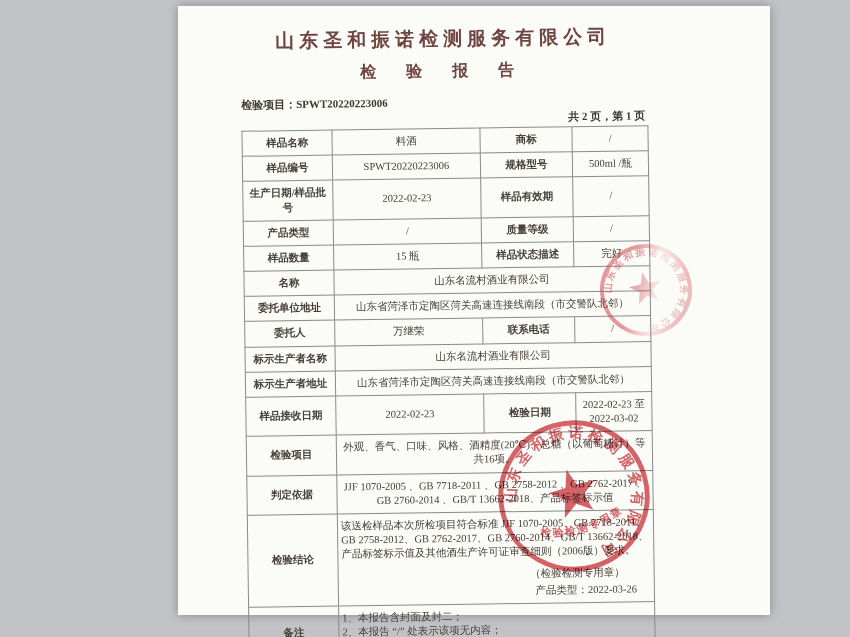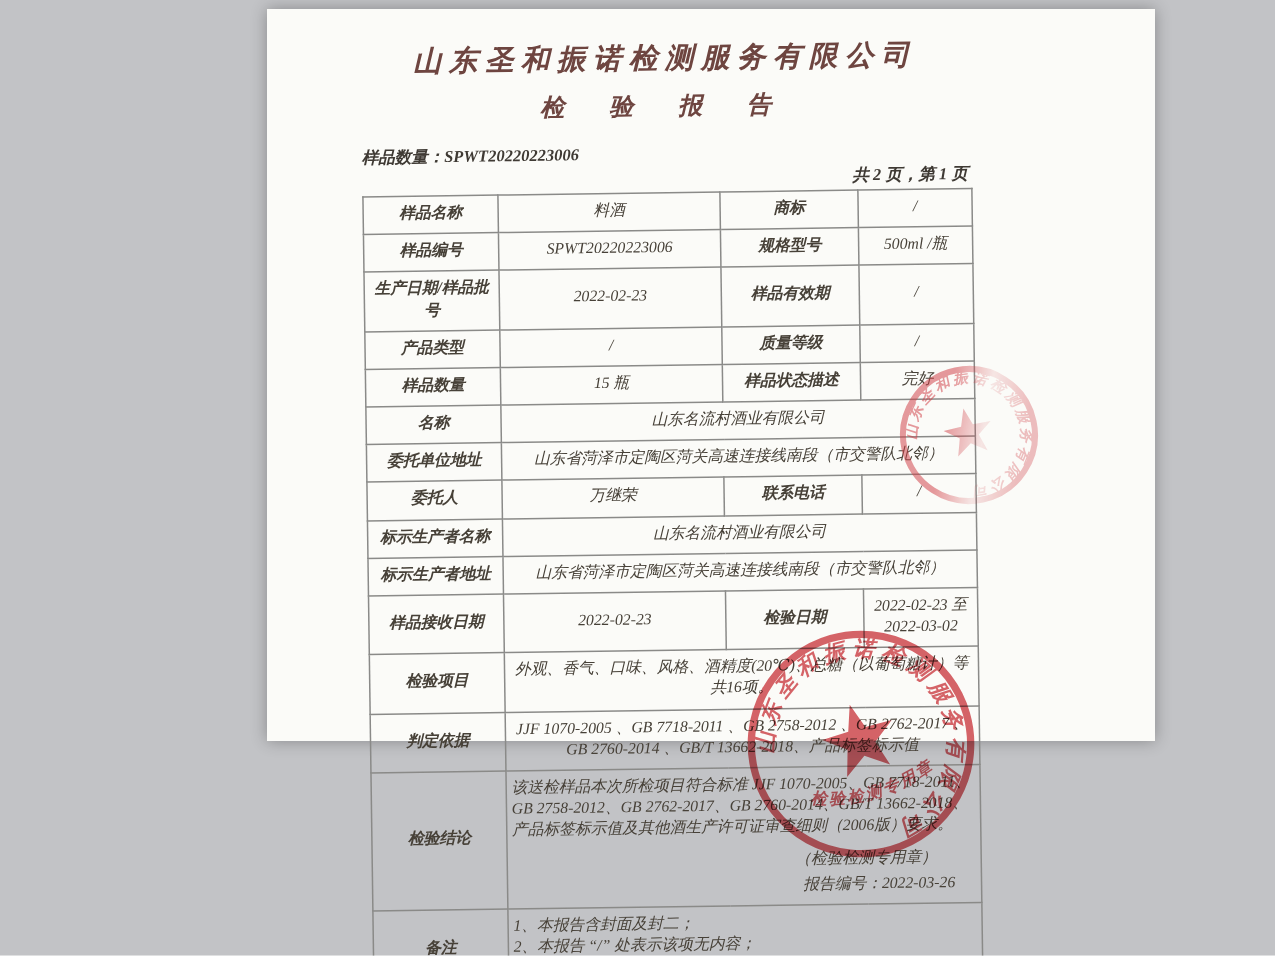--- a/index.html
+++ b/index.html
@@ -6,24 +6,23 @@
   html, body { margin: 0; padding: 0; }
   body {
     width: 850px; height: 637px;
     background: #c2c3c6;
     font-family: "Liberation Serif", "DejaVu Serif", serif;
     overflow: hidden;
     position: relative;
   }
   .paper {
     position: absolute; left: 178px; top: 6px;
-    width: 592px; height: 488px;
+    width: 592px; height: 609px;
     background: #fbfbf8;
     box-shadow: 0 0 10px rgba(0,0,0,.3);
-    font-style: italic;
   }
   .content {
     position: absolute; left: 62px; top: 20px; width: 406px;
     transform: rotate(-0.8deg);
     transform-origin: 50% 0;
     color: #3f3a34;
   }
   .company-title {
     text-align: center; color: #6e4540; font-weight: bold;
     font-size: 19px; letter-spacing: 5px; white-space: nowrap;
@@ -71,21 +70,21 @@
 </head>
 <body>
 
 <div class="paper">
   <div class="content">
 
     <div class="company-title">山东圣和振诺检测服务有限公司</div>
     <div class="report-title">检 验 报 告</div>
 
     <div class="report-no">
-      <span>样品数量：</span><span>SPWT20220223006</span>
+      <span>检验项目：</span><span>SPWT20220223006</span>
     </div>
     <div class="page-info">共 2 页，第 1 页</div>
 
     <table class="report">
       <colgroup>
         <col style="width:90px">
           <col style="width:148px">
           <col style="width:92px">
           <col style="width:76px">
       </colgroup>
@@ -155,21 +154,21 @@
         <tr>
           <td class="lbl">判定依据</td>
           <td colspan="3" class="left">JJF 1070-2005 、GB 7718-2011 、GB 2758-2012 、GB 2762-2017 、GB 2760-2014 、GB/T 13662-2018、产品标签标示值</td>
         </tr>
         <tr>
           <td class="lbl">检验结论</td>
           <td colspan="3" class="concl left">
             <div class="concl-text">该送检样品本次所检项目符合标准 JJF 1070-2005、GB 7718-2011、GB 2758-2012、GB 2762-2017、GB 2760-2014、GB/T 13662-2018、产品标签标示值及其他酒生产许可证审查细则（2006版）要求。</div>
             <div class="stamp-note">（检验检测专用章）</div>
             <div class="issue-line">
-              <span>报告编号：</span><span>2022-03-26</span>
+              <span>产品类型：</span><span>2022-03-26</span>
             </div>
           </td>
         </tr>
         <tr>
           <td class="lbl">备注</td>
           <td colspan="3" class="left remarks-cell">
             <div>1、本报告含封面及封二；</div>
             <div>2、本报告 “/” 处表示该项无内容；</div>
             <div>3、检测环境：符合要求。</div>
           </td>

